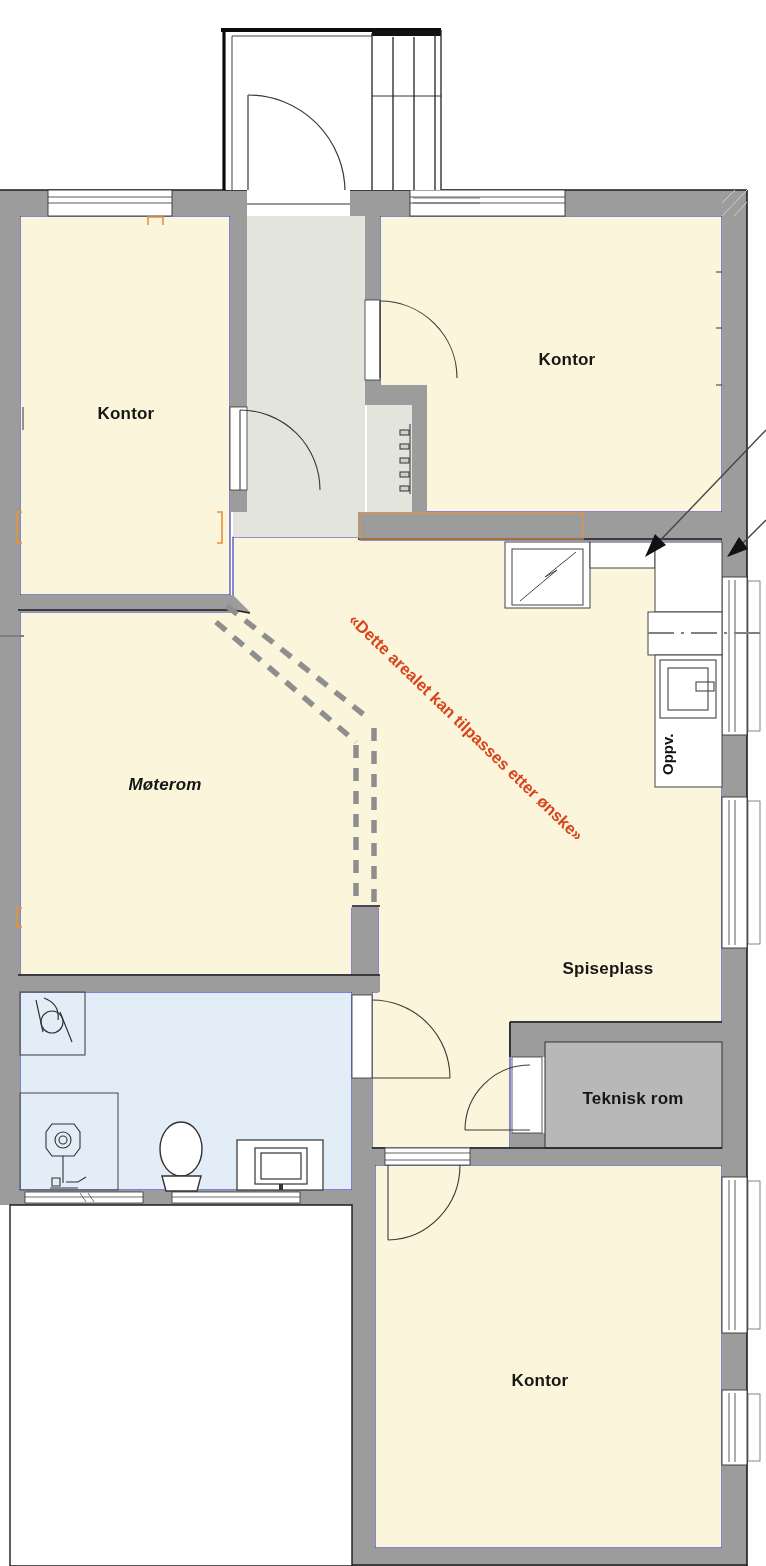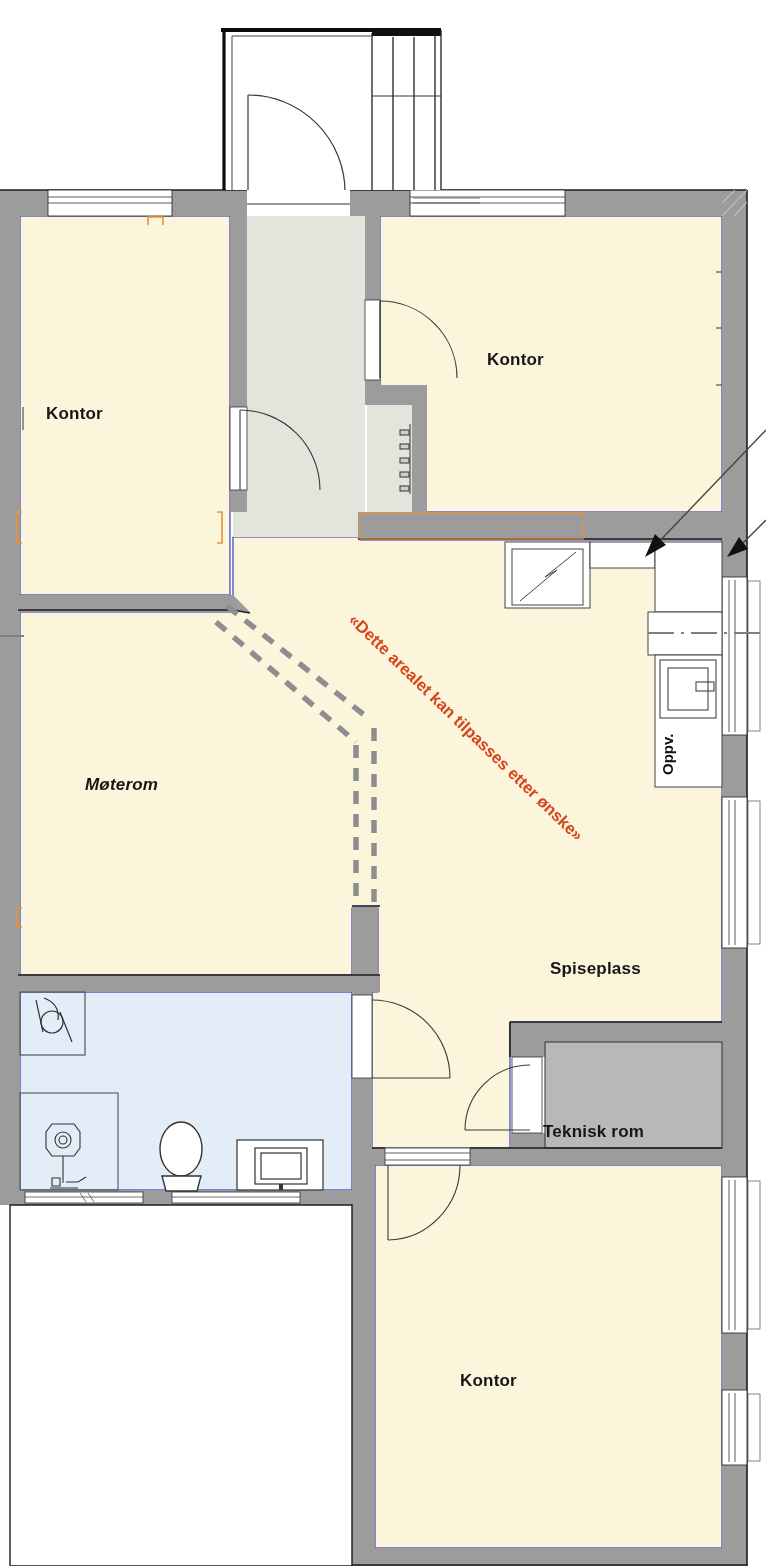--- a/index.html
+++ b/index.html
@@ -1,20 +1,20 @@
 <!DOCTYPE html>
 <html><head>
 <meta charset="utf-8">
 <style>
   html,body{margin:0;padding:0;background:#fff;}
   #stage{position:relative;width:766px;height:1566px;background:#ffffff;overflow:hidden;
          font-family:"Liberation Sans",sans-serif;}
   #plan-svg{position:absolute;left:0;top:0;}
   .label{position:absolute;font-weight:bold;font-size:17px;color:#161616;
-         white-space:nowrap;letter-spacing:.2px;}
+         text-align:center;white-space:nowrap;letter-spacing:.2px;}
   .label-oppv{position:absolute;left:650px;top:714px;width:34px;height:80px;
          display:flex;align-items:center;justify-content:center;
          writing-mode:vertical-rl;transform:rotate(180deg);
          font-weight:bold;font-size:15px;color:#111;}
   .annot{position:absolute;left:248px;top:718px;width:436px;text-align:center;
          transform:rotate(44deg);transform-origin:50% 50%;
          font-weight:bold;font-size:16.5px;color:#d9441c;white-space:nowrap;}
 </style>
 </head>
 <body>
@@ -263,23 +263,23 @@
 
   <polygon points="10,1205 352,1205 352,1566 10,1566" fill="#ffffff" stroke="#1c1c1c" stroke-width="1.4"></polygon>
 </svg>
 
 <div class="label" style="left:46px;top:404px;width:160px;">Kontor</div>
 
 <div class="label" style="left:487px;top:350px;width:160px;">Kontor</div>
 
 <div class="label" style="left:85px;top:775px;width:160px;font-style:italic;">Møterom</div>
 
-<div class="label" style="left:550px;top:959px;width:160px;">Spiseplass</div>
-
-<div class="label" style="left:543px;top:1122px;width:180px;">Teknisk rom</div>
+<div class="label" style="left:528px;top:959px;width:160px;">Spiseplass</div>
+
+<div class="label" style="left:543px;top:1089px;width:180px;">Teknisk rom</div>
 
 <div class="label" style="left:460px;top:1371px;width:160px;">Kontor</div>
 
 <div class="label-oppv">Oppv.</div>
 
 <div class="annot">«Dette arealet kan tilpasses etter ønske»</div>
 
 </div>
 
 </body></html>

